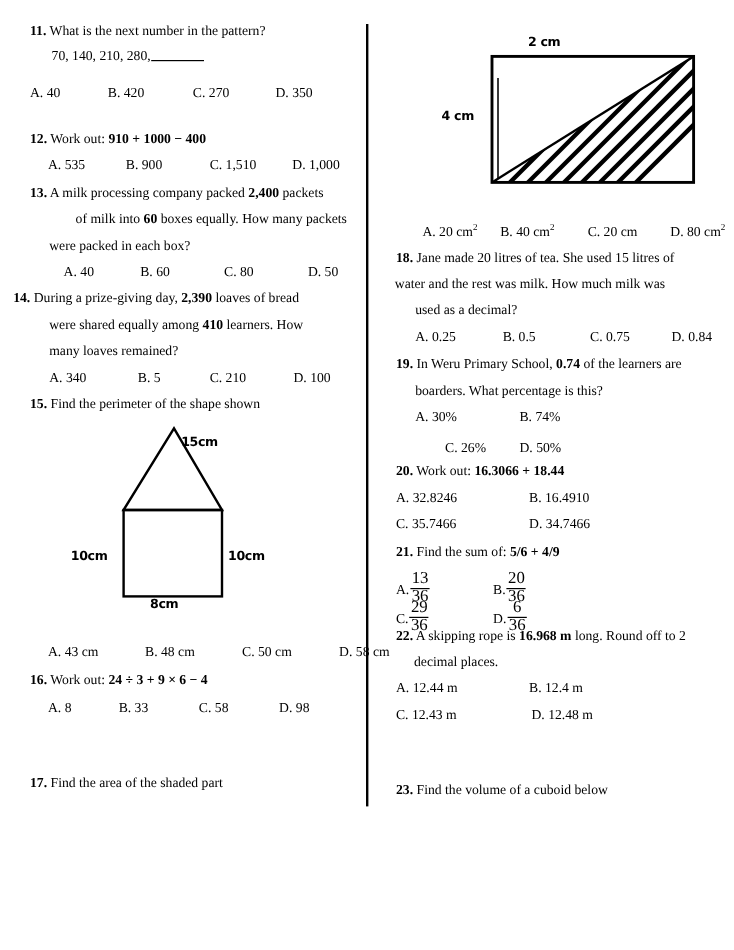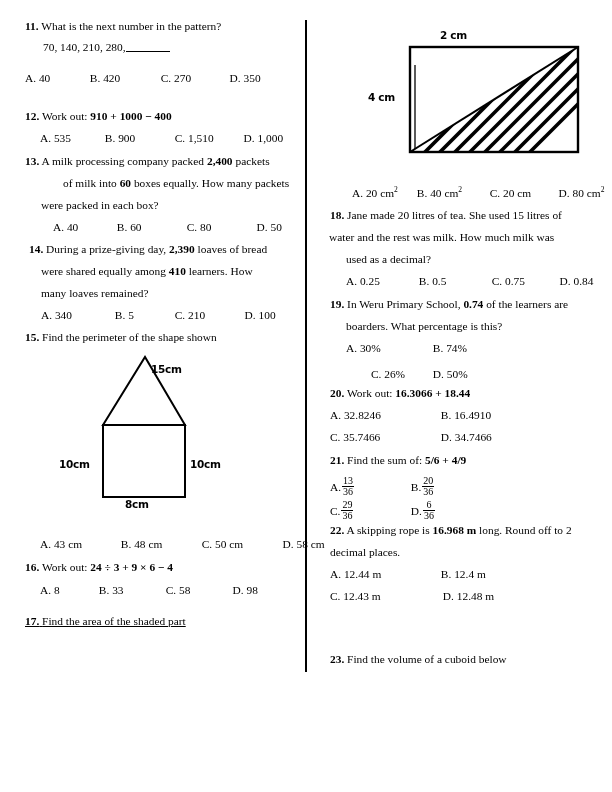--- a/index.html
+++ b/index.html
@@ -57,21 +57,21 @@
     border-bottom: 1.1px solid #000;
     width: 44px;
     vertical-align: -1px;
   }
 
   
   .frac {
     display: inline-block;
     vertical-align: -0.45em;
     text-align: center;
-    font-size: 10px;
+    font-size: 14px;
     line-height: 1.02;
     margin-left: 1px;
   }
   .frac .num { display: block; padding: 0 1px; }
   .frac .den { display: block; border-top: 1.1px solid #000; padding: 0 1px; }
 
   .sup { font-size: 7.6px; vertical-align: super; }
 
   
   .fig { position: absolute; }
@@ -134,21 +134,21 @@
       <span>boxes equally. How many packets</span>
     </div>
     <div class="qline" style="left:41px; top:199px;">were packed in each box?</div>
     <div class="opts" style="left:53px; top:221px;">
       <span class="opt" style="width:61px">A. 40</span>
       <span class="opt" style="width:67px">B. 60</span>
       <span class="opt" style="width:67px">C. 80</span>
       <span class="opt">D. 50</span>
     </div>
 
-    <div class="qline" style="left:29px; top:243px;">
+    <div class="qline" style="left:11px; top:243px;">
       <span class="qnum">14.</span>
       <span>During a prize-giving day,</span>
       <span class="b">2,390</span>
       <span>loaves of bread</span>
     </div>
     <div class="qline" style="left:41px; top:265px;text-align:right;">
       <span>were shared equally among</span>
       <span class="b">410</span>
       <span>learners. How</span>
     </div>
@@ -190,21 +190,21 @@
       <span>Work out:</span>
       <span class="b">24 ÷ 3 + 9 × 6 − 4</span>
     </div>
     <div class="opts" style="left:40px; top:584px;">
       <span class="opt" style="width:56px">A. 8</span>
       <span class="opt" style="width:64px">B. 33</span>
       <span class="opt" style="width:64px">C. 58</span>
       <span class="opt">D. 98</span>
     </div>
 
-    <div class="qline" style="left:25px; top:615px;text-decoration:underline;">
+    <div class="qline" style="left:25px; top:647px;">
       <span class="qnum">17.</span>
       <span>Find the area of the shaded part</span>
     </div>
 
   </div>
 
   <div class="col col-right">
 
     <div class="fig" style="left:70px; top:25px; width:230px; height:140px;">
       <svg width="230" height="140" viewBox="0 0 230 140">
@@ -306,21 +306,21 @@
       <span class="opt" style="width:78px"><span>C.</span><span class="frac"><span class="num">29</span><span class="den">36</span></span></span>
       <span class="opt"><span>D.</span><span class="frac"><span class="num">6</span><span class="den">36</span></span></span>
     </div>
 
     <div class="qline" style="left:18px; top:524px;">
       <span class="qnum">22.</span>
       <span>A skipping rope is</span>
       <span class="b">16.968 m</span>
       <span>long. Round off to 2</span>
     </div>
-    <div class="qline" style="left:18px; top:546px;">decimal places.</div>
+    <div class="qline" style="left:33px; top:546px;">decimal places.</div>
     <div class="opts" style="left:18px; top:568px;">
       <span class="opt" style="width:108px">A. 12.44 m</span>
       <span class="opt">B. 12.4 m</span>
     </div>
     <div class="opts" style="left:18px; top:590px;">
       <span class="opt" style="width:110px">C. 12.43 m</span>
       <span class="opt">D. 12.48 m</span>
     </div>
 
     <div class="qline" style="left:18px; top:653px;">

